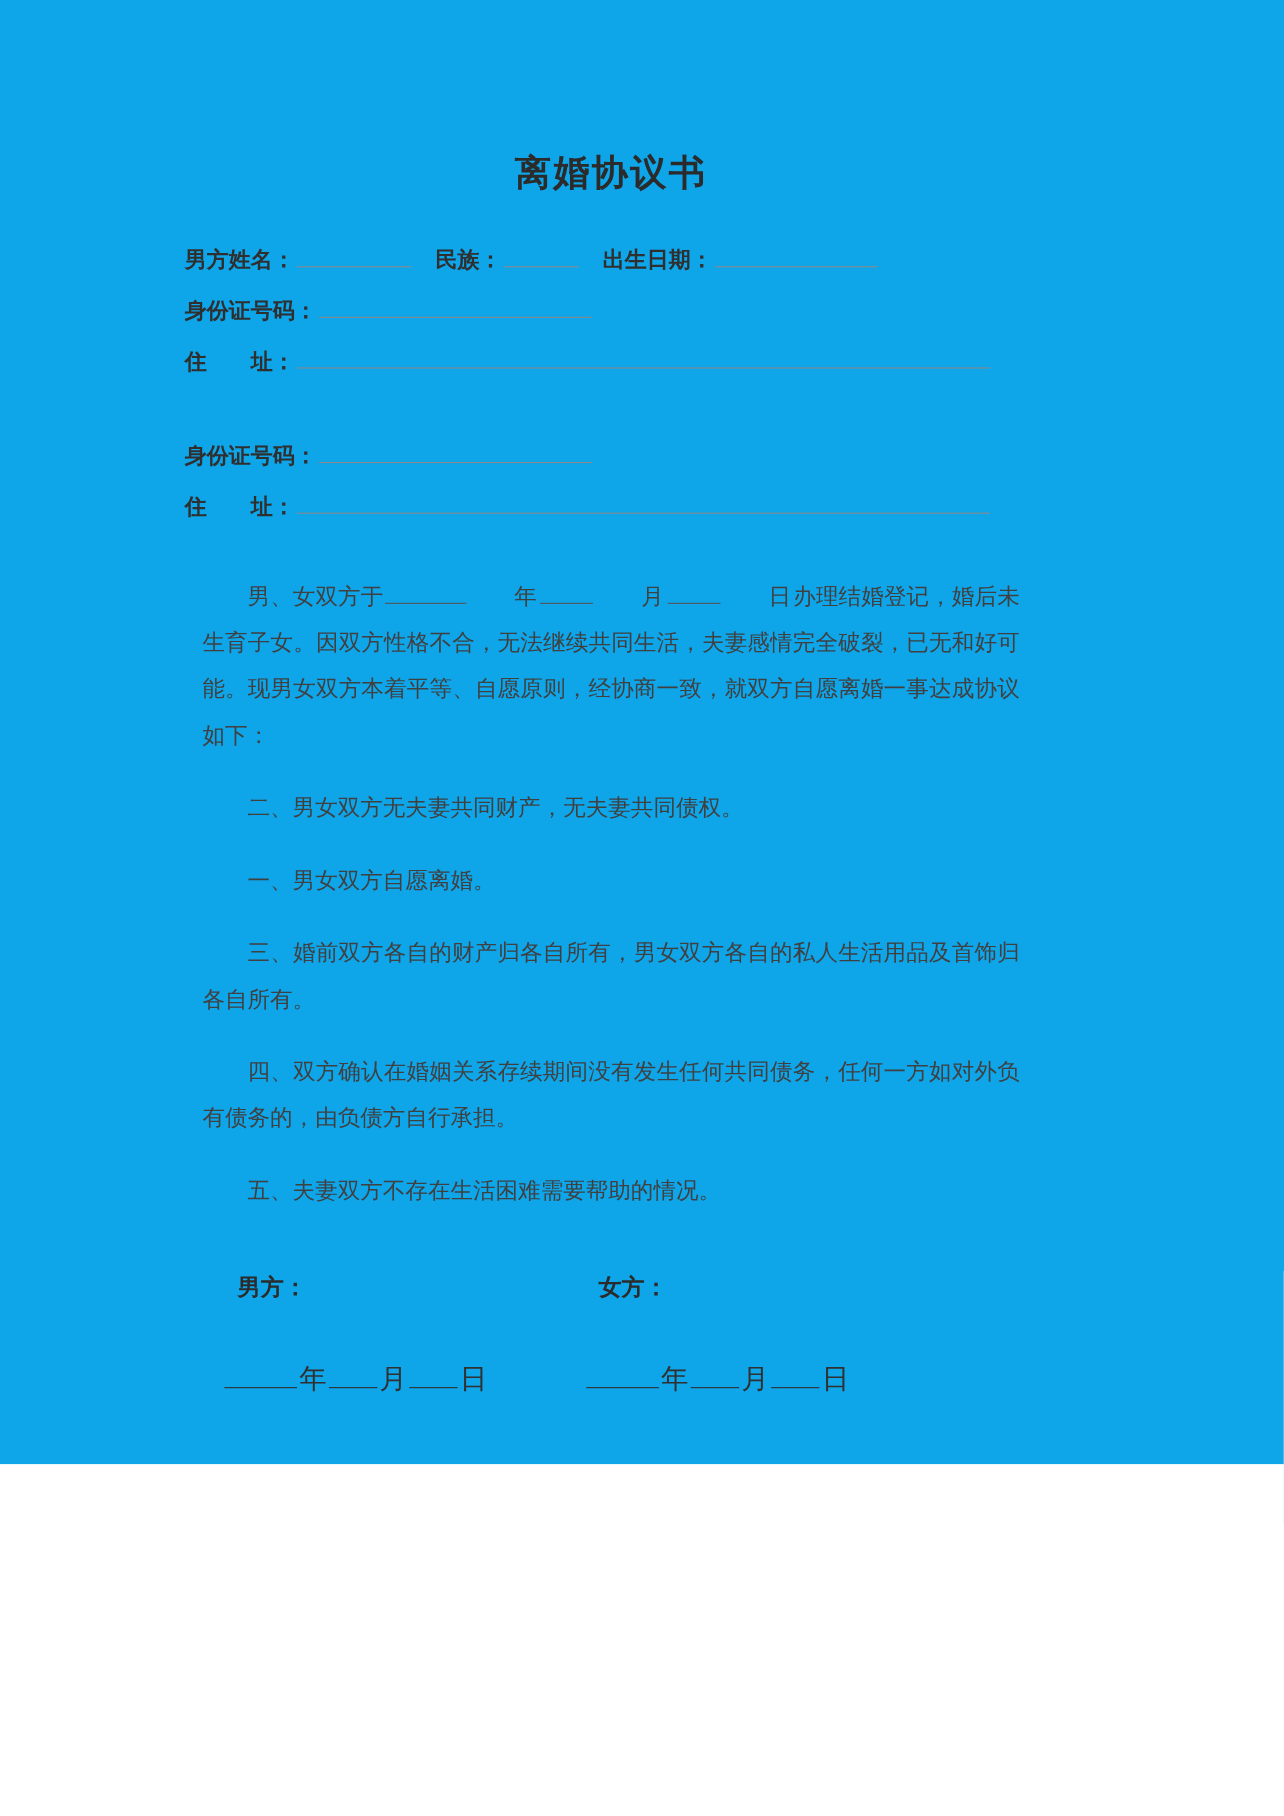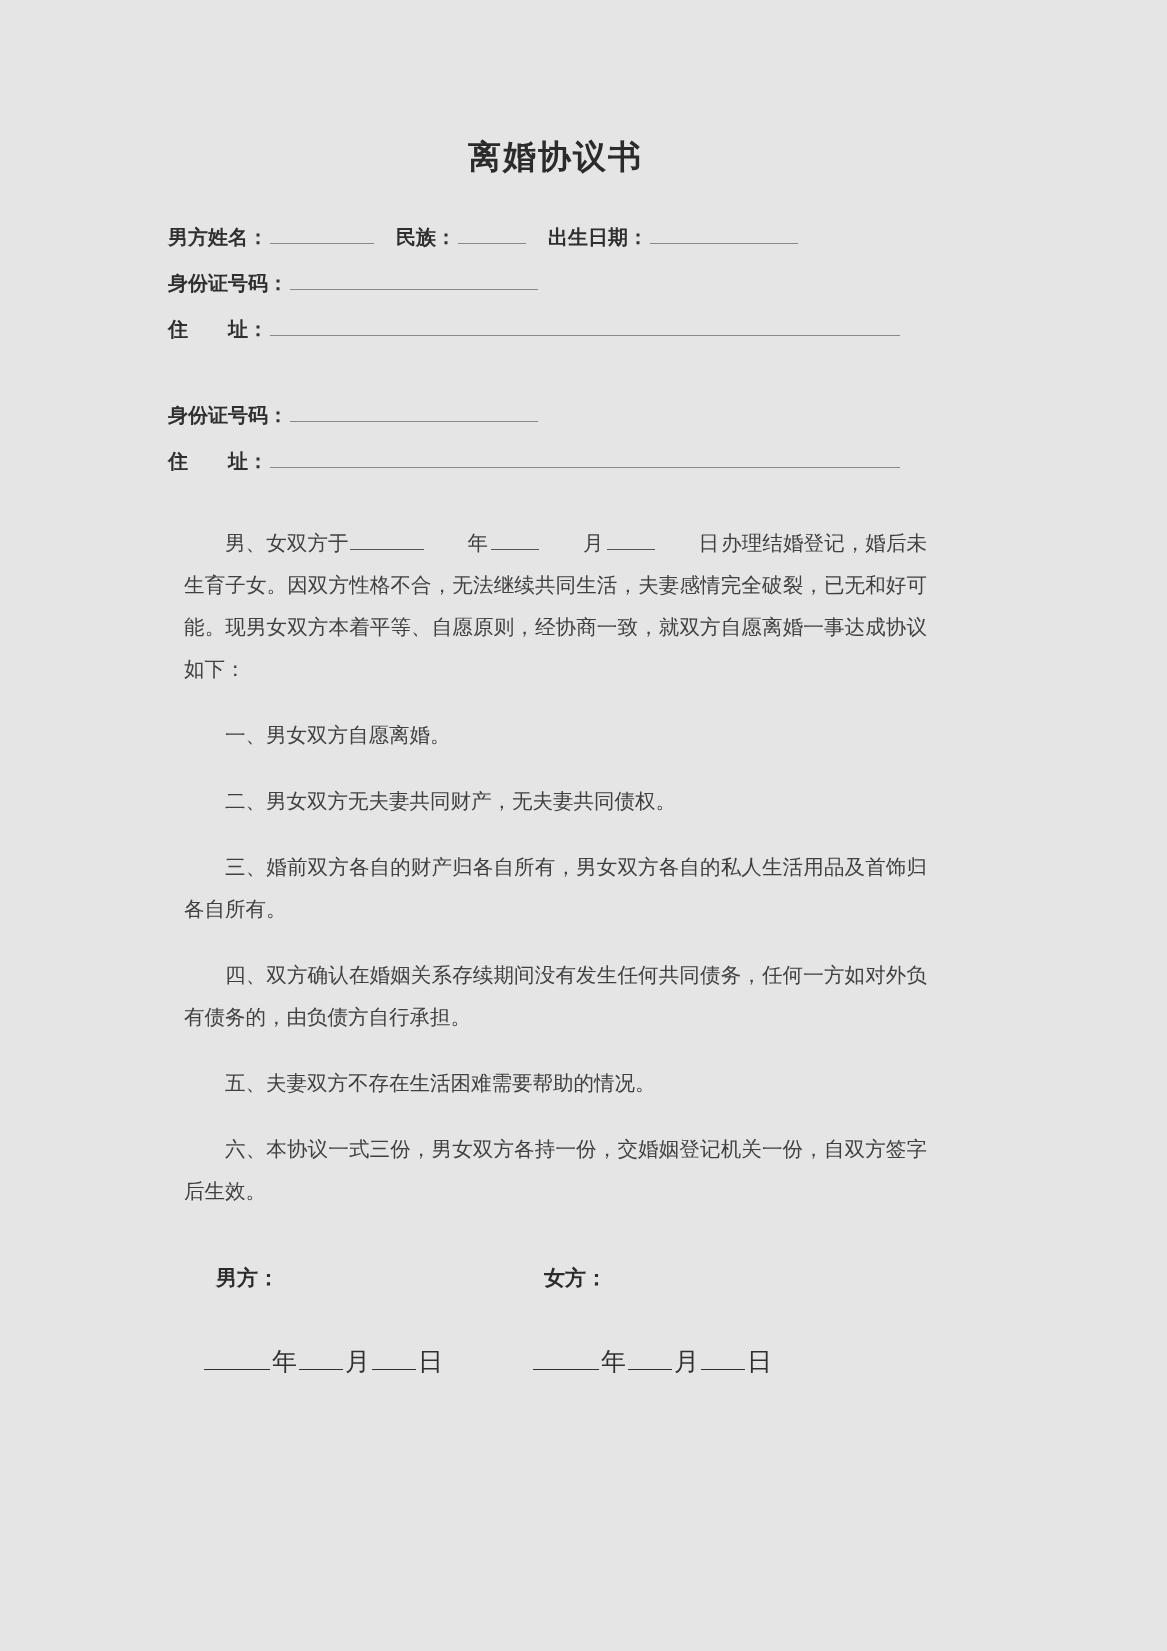--- a/index.html
+++ b/index.html
@@ -10,22 +10,22 @@
   body {
     width: 1167px;
     height: 1651px;
     font-family: "Liberation Serif", "DejaVu Serif", serif;
     color: #3a3a3a;
     position: relative;
     overflow: hidden;
   }
   .page {
     width: 1167px;
-    height: 1651px;
-    background: #e5e5e5;
+    height: 1331px;
+    background: #0ea5e9;
     box-sizing: border-box;
     padding: 0;
     position: relative;
   }
   .content {
     position: absolute;
     left: 168px;
     top: 0;
     width: 775px;
   }
@@ -176,26 +176,25 @@
       <div class="field-row">
         <span class="lbl">身份证号码：</span><span class="blank b-id"></span>
       </div>
       <div class="field-row">
         <span class="lbl-addr">住　　址：</span><span class="blank b-addr"></span>
       </div>
     </div>
 
     <p class="para intro"><span>男、女双方于</span><span class="inline-blank ib-year"></span><span class="unit">年</span><span class="inline-blank ib-month"></span><span class="unit">月</span><span class="inline-blank ib-day"></span><span class="unit">日</span><span>办理结婚登记，婚后未生育子女。因双方性格不合，无法继续共同生活，夫妻感情完全破裂，已无和好可能。现男女双方本着平等、自愿原则，经协商一致，就双方自愿离婚一事达成协议如下：</span></p>
 
+    <p class="para clause">二、男女双方无夫妻共同财产，无夫妻共同债权。</p>
     <p class="para clause">一、男女双方自愿离婚。</p>
-    <p class="para clause">二、男女双方无夫妻共同财产，无夫妻共同债权。</p>
     <p class="para clause">三、婚前双方各自的财产归各自所有，男女双方各自的私人生活用品及首饰归各自所有。</p>
     <p class="para clause">四、双方确认在婚姻关系存续期间没有发生任何共同债务，任何一方如对外负有债务的，由负债方自行承担。</p>
     <p class="para clause">五、夫妻双方不存在生活困难需要帮助的情况。</p>
-    <p class="para clause">六、本协议一式三份，男女双方各持一份，交婚姻登记机关一份，自双方签字后生效。</p>
 
     <div class="sign-row">
       <span class="sign-male">男方：</span>
       <span class="sign-female">女方：</span>
     </div>
 
     <div class="date-row">
       <span class="date-male"><span class="d-year"></span><span class="unit">年</span><span class="d-month"></span><span class="unit">月</span><span class="d-day"></span><span class="unit">日</span></span>
       <span class="date-female"><span class="d-year"></span><span class="unit">年</span><span class="d-month"></span><span class="unit">月</span><span class="d-day"></span><span class="unit">日</span></span>
     </div>

